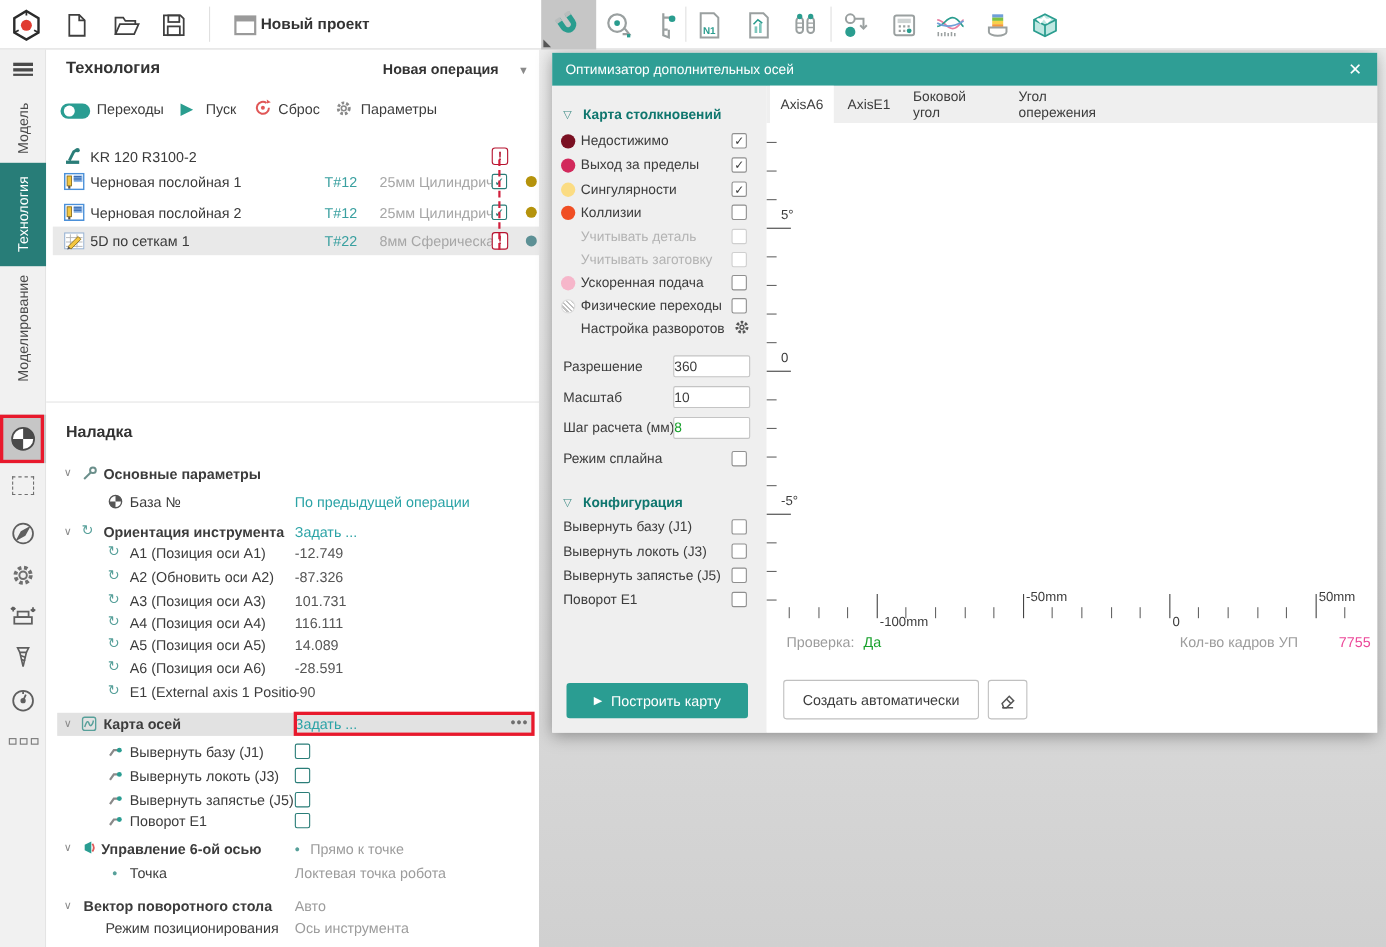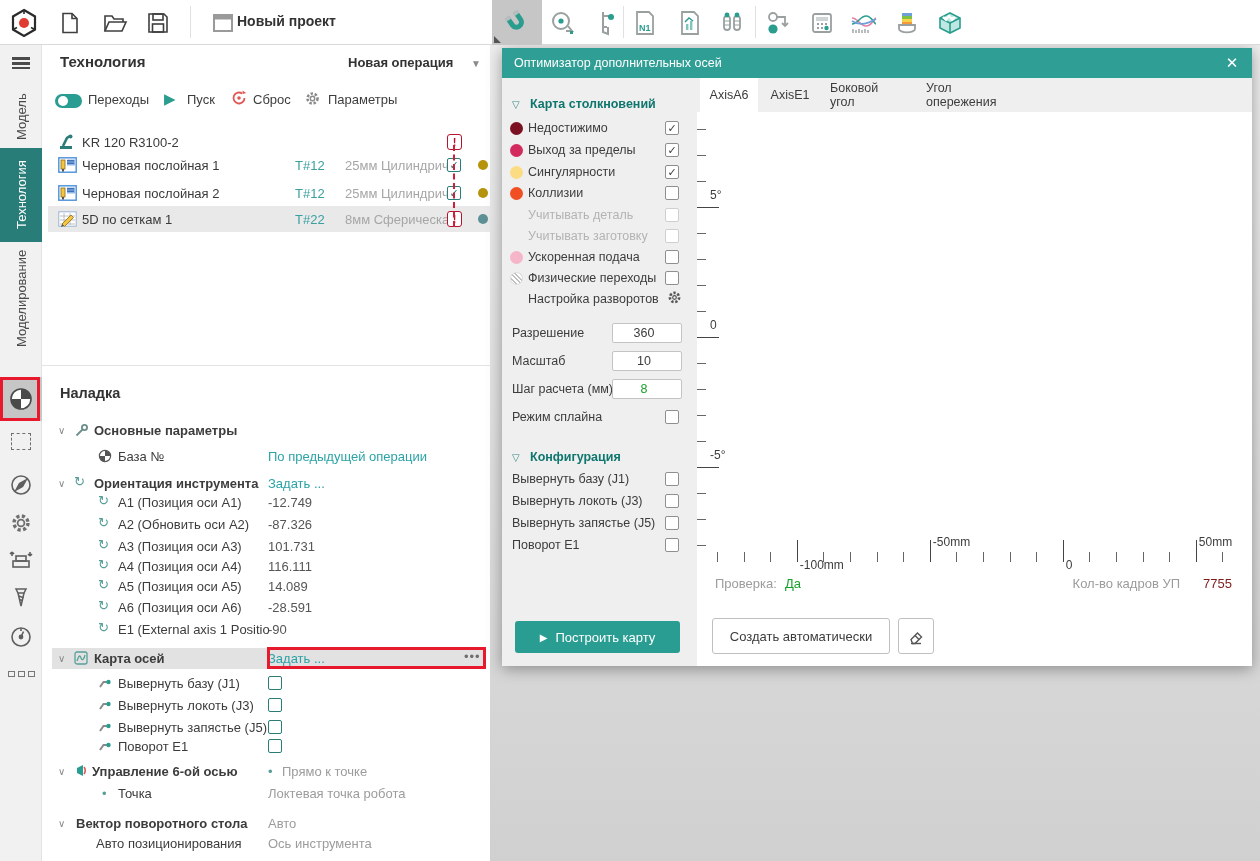--- a/index.html
+++ b/index.html
@@ -69,21 +69,21 @@
   .dl-row { position:absolute; left:0; width:195px; height:20px; display:flex; align-items:center; font-size:12.5px; }
   .dl-row .lbl { position:absolute; left:26px; }
   .dl-row .lbl.noind { left:10px; }
   .dl-row .lbl.dis { color:#b3b3b3; }
   .dl-row .rcb { position:absolute; left:163px; }
   .cdot { position:absolute; left:8px; width:13px; height:13px; border-radius:50%; }
   .cdot.hatch { background:repeating-linear-gradient(45deg,#c0c0c0 0 1.5px,#fff 1.5px 3.2px); border:1px solid #ddd; }
   .dhead { font-weight:bold; font-size:12.5px; color:#0f766e; }
   .tri { color:#3b8a84; font-size:10px; margin-right:6px; }
   .fld { position:absolute; left:110px; width:70px; height:20px; background:#fff; border:1px solid #c4c4c4;
-    border-radius:2px; text-align:center; padding:2px 6px 0 0; font-size:12.5px; }
+    border-radius:2px; text-align:left; padding:2px 6px 0 0; font-size:12.5px; }
   .fld.green { color:#18a12c; }
   #build-btn { position:absolute; left:13px; top:573px; width:165px; height:32px; background:#2a9d92;
     color:#fff; border:none; border-radius:3px; font-size:13px; display:flex; align-items:center;
     justify-content:center; gap:8px; cursor:pointer; }
   #dlg-tabs { position:absolute; left:195px; top:30px; width:555px; height:34px; background:#efefef; }
   .tab { position:absolute; top:0; height:34px; display:flex; align-items:center; justify-content:center;
     font-size:12.5px; color:#3c3c3c; padding:5px 8px; cursor:pointer; }
   .tab.active { background:#fff; }
   #map { position:absolute; left:195px; top:64px; width:555px; height:554px; background:#fff; }
   .ytick { position:absolute; left:0; width:9px; height:1px; background:#666; }
@@ -534,21 +534,21 @@
     <span class="abs" style="left:76px">Точка</span>
     <span class="val gray">Локтевая точка робота</span>
   </div>
 
   <div class="prow" style="left:0; top:767px; width:448px">
     <span class="caret" style="position:absolute;left:16px">∨</span>
     <span class="grp" style="position:absolute;left:34px">Вектор поворотного стола</span>
     <span class="val gray">Авто</span>
   </div>
   <div class="prow" style="left:0; top:787px; width:448px">
-    <span class="abs" style="left:54px">Авто позиционирования</span>
+    <span class="abs" style="left:54px">Режим позиционирования</span>
     <span class="val gray">Ось инструмента</span>
   </div>
 </div>
 
 <div id="dialog">
   <div id="dlg-title">
     <span>Оптимизатор дополнительных осей</span>
   </div>
   <div id="dlg-close">✕</div>
 
@@ -702,21 +702,21 @@
       <div class="xtick" style="left: 472.2px;"></div>
       <div class="xtick major" style="left: 498.8px;"></div>
       <div class="tick-label" style="left: 501.8px; top: 423px;">50mm</div>
       <div class="xtick" style="left: 525.4px;"></div>
     </div>
 
   <div id="status-row">
     <span class="abs" style="left:18px; color:#9c9c9c">Проверка:</span>
     <span class="abs" style="left:88px; color:#18a12c">Да</span>
     <span class="abs" style="right:72px; color:#9c9c9c">Кол-во кадров УП</span>
-    <span class="abs" style="right:20px; color:#7f1d1d">7755</span>
+    <span class="abs" style="right:6px; color:#ec4899">7755</span>
   </div>
 
   <button class="btn" style="left:210px; top:570px; width:178px; height:36px">Создать автоматически</button>
   <button class="btn" style="left:396px; top:570px; width:36px; height:36px">
     <svg width="18" height="18" viewBox="0 0 18 18" fill="none" stroke="#555" stroke-width="1.4">
       <path d="M4 12.5 L10.5 6 L14.5 10 L8 16.5 H5.5 Z"></path>
       <path d="M8 8.5 L12 12.5"></path>
         <path d="M4 16.5 h10"></path>
     </svg>
   </button>

